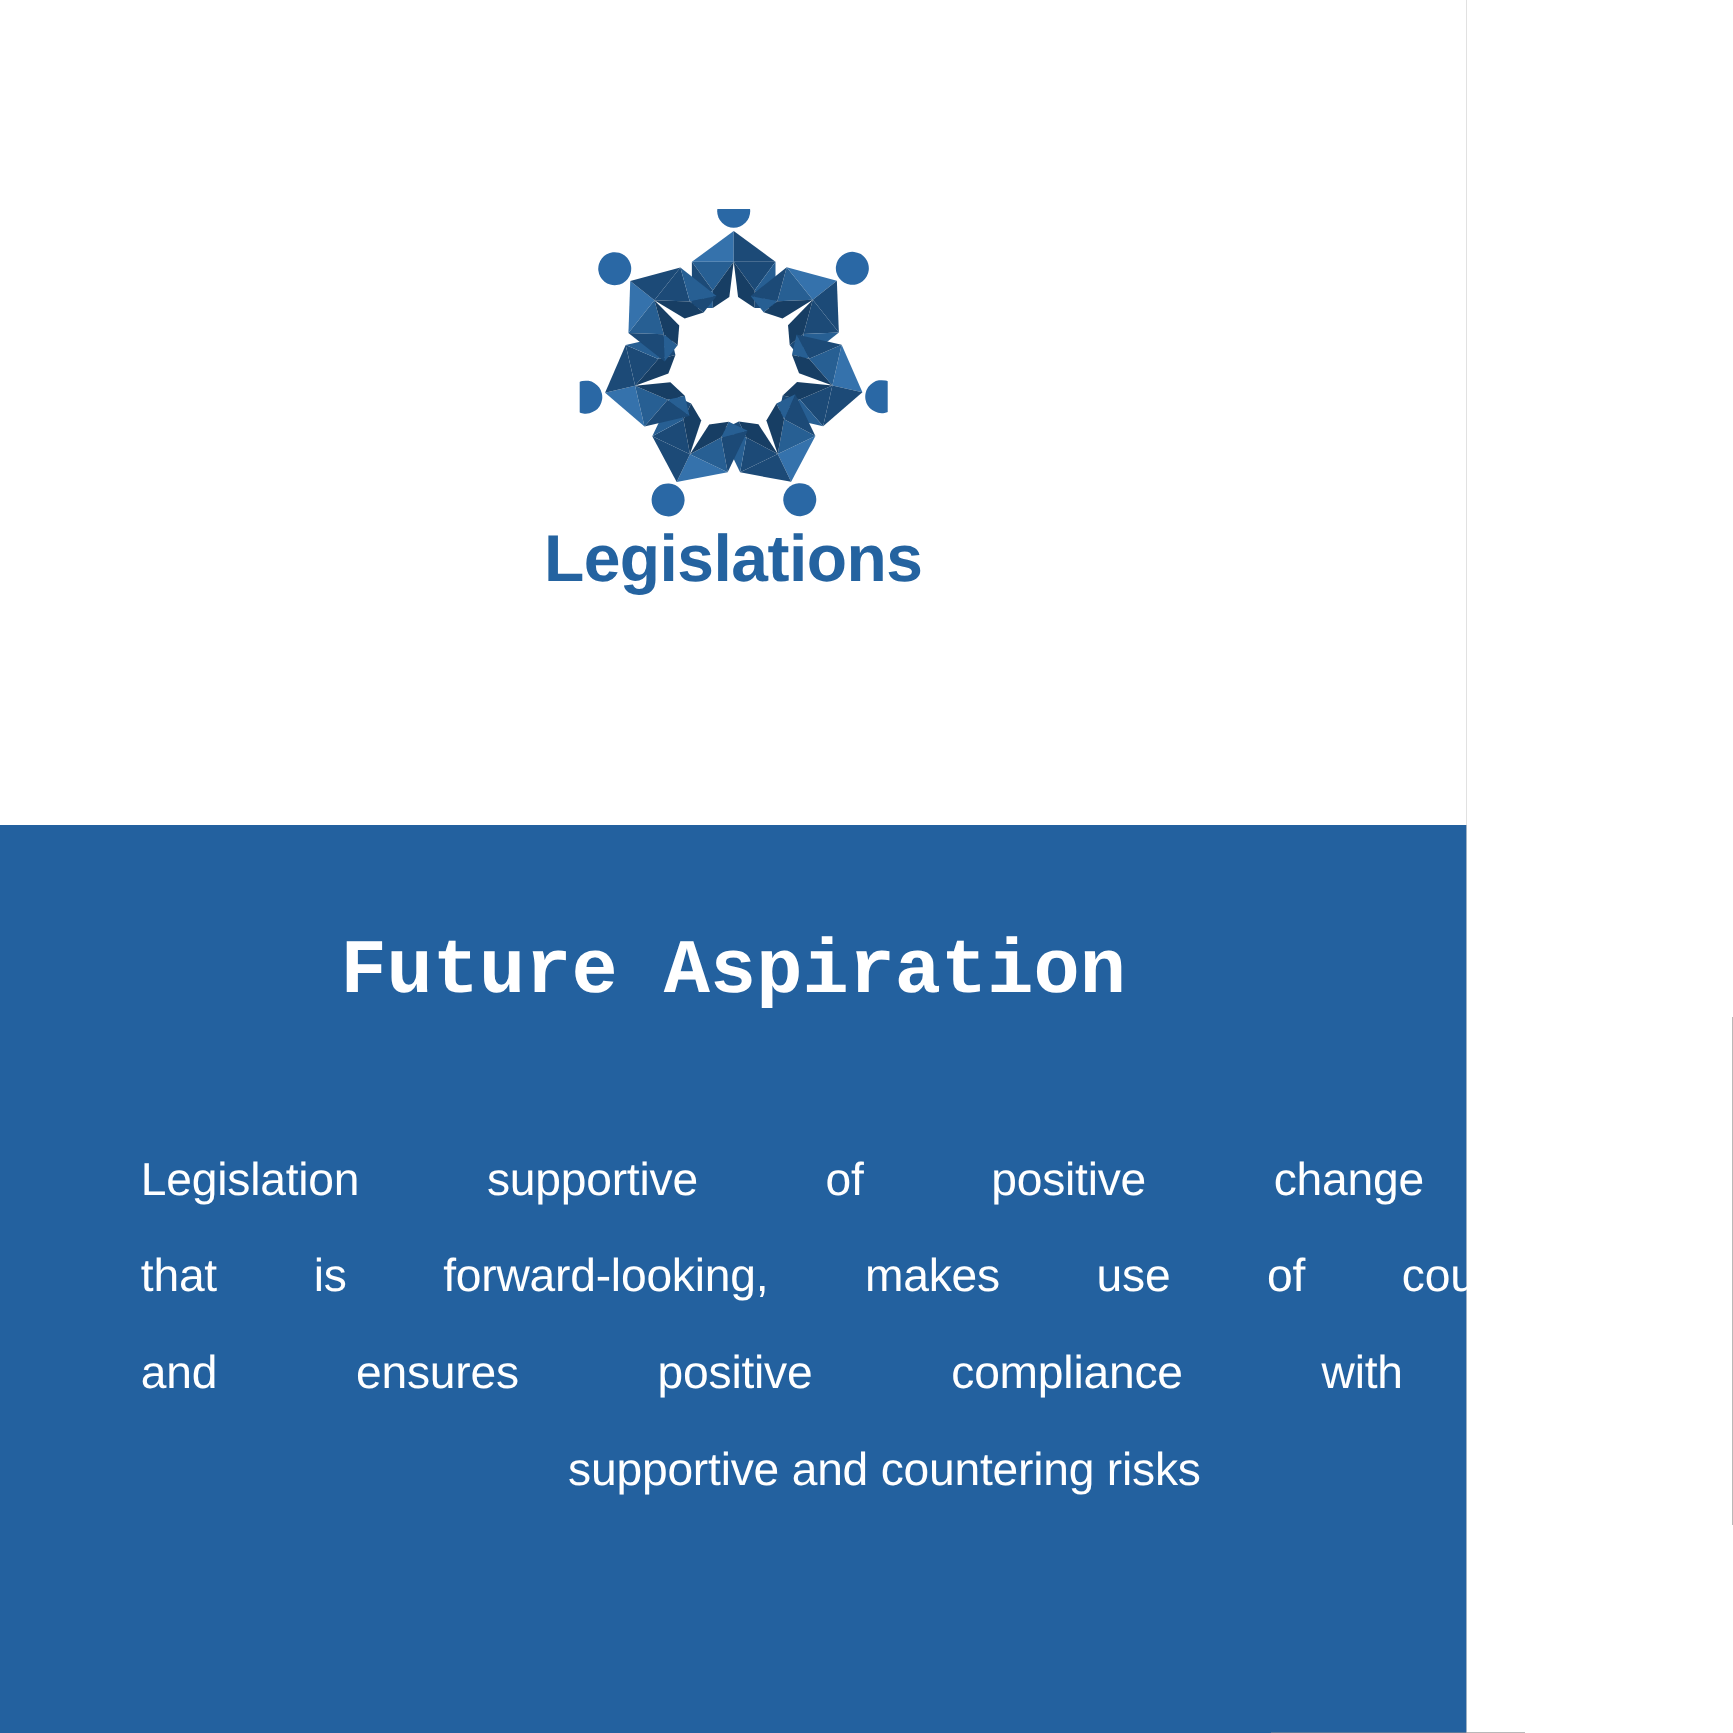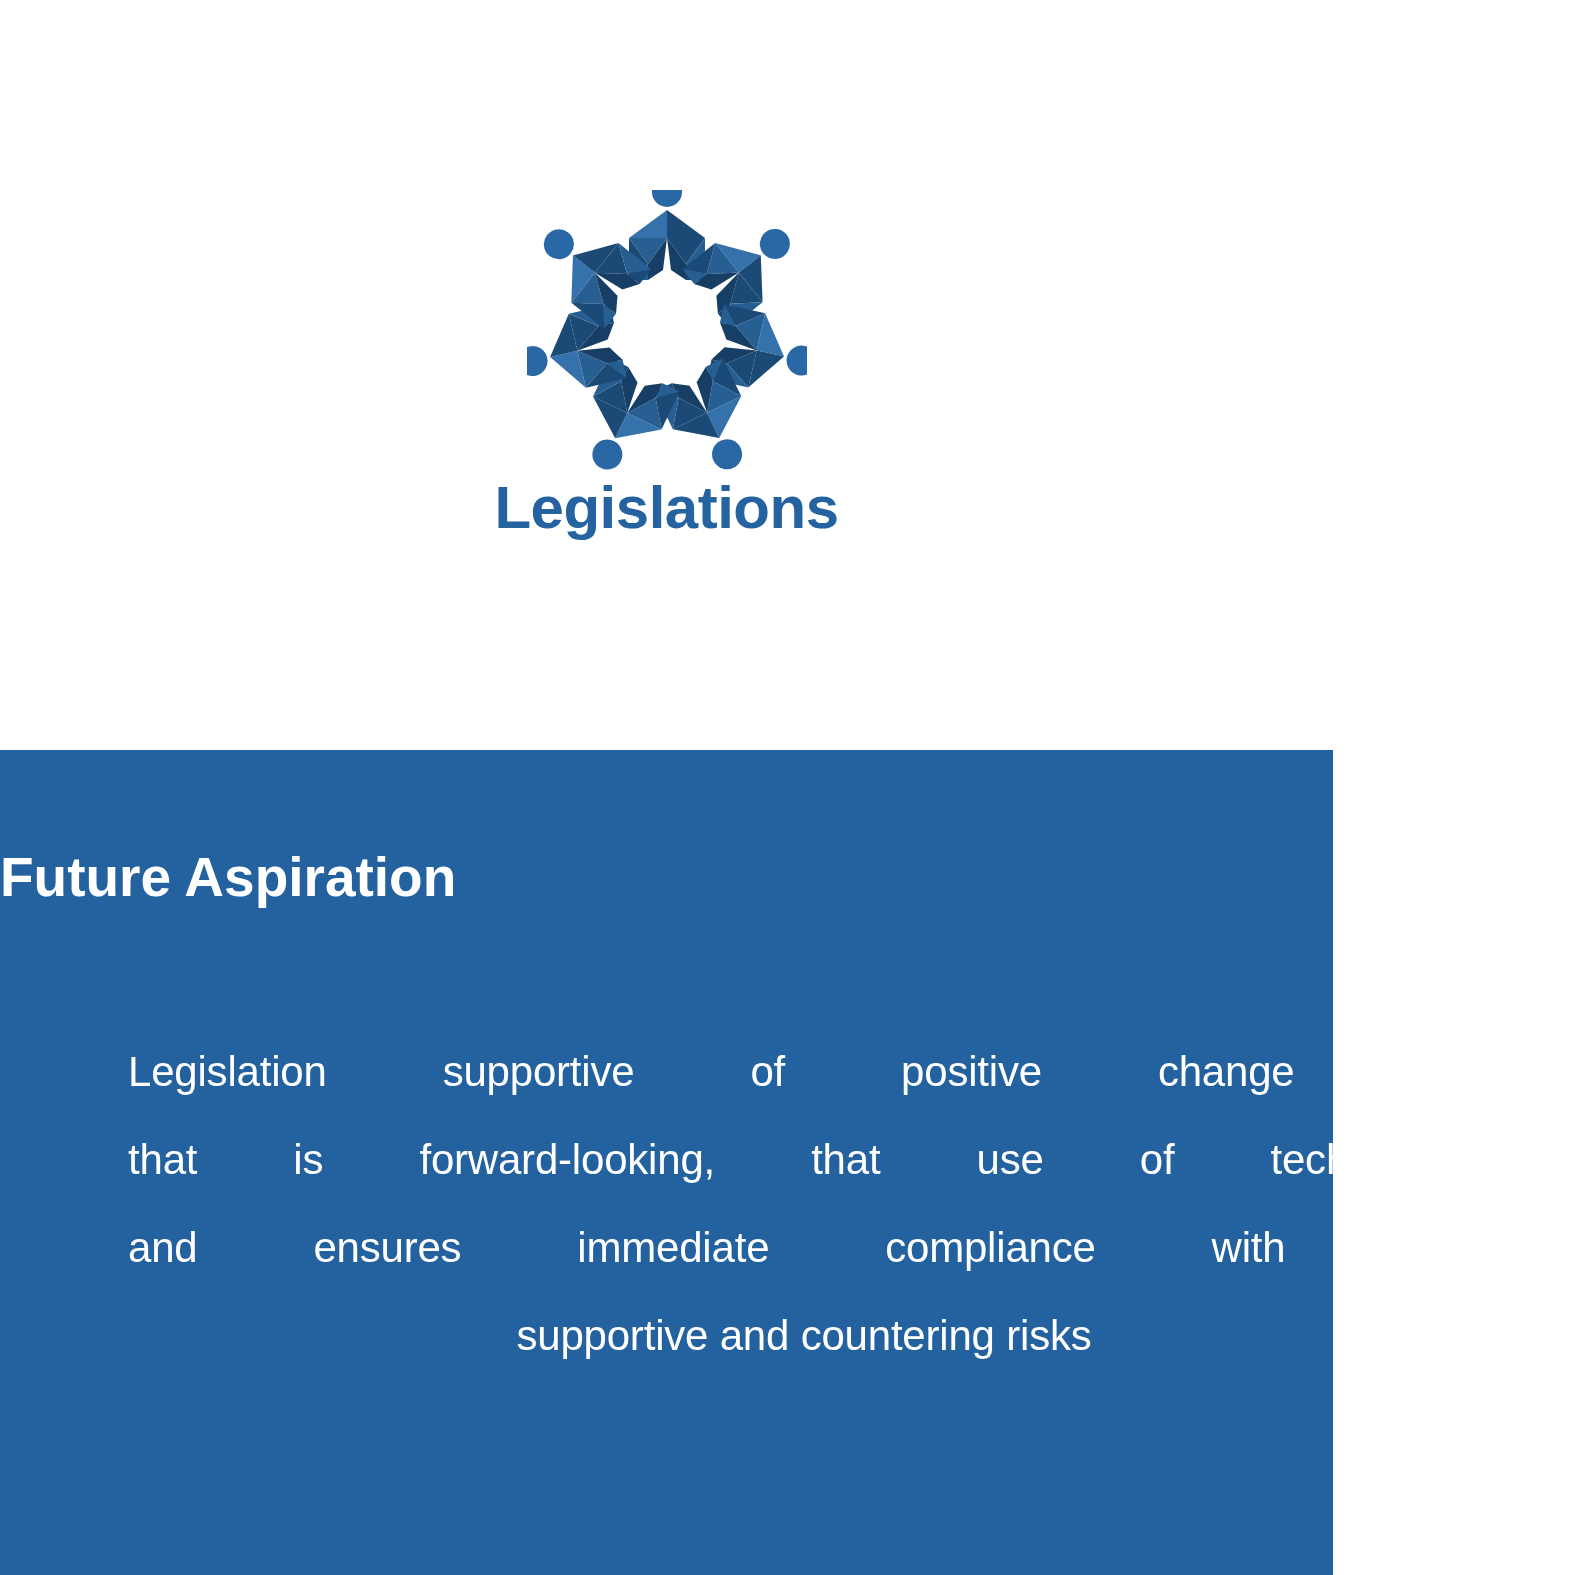--- a/index.html
+++ b/index.html
@@ -66,24 +66,25 @@
     height: 825px;
     background: #23619F;
     box-sizing: border-box;
   }
 
   .panel-heading {
     position: absolute;
     left: 0;
     right: 0;
     top: 100px;
+    text-align: center;
     color: #ffffff;
-    font-family: Liberation Sans, sans-serif;
+    font-family: Liberation Mono, monospace;
     font-weight: 700;
-    font-size: 55px;
+    font-size: 70px;
     line-height: 1;
     letter-spacing: 0px;
   }
 
   .panel-body {
     position: absolute;
     left: 128px;
     width: 1352px;
     top: 278px;
     color: #ffffff;
@@ -179,20 +180,20 @@
       <div class="logo-wordmark">Legislations</div>
     </div>
   </div>
 
   <div class="panel">
 
     <div class="panel-heading">Future Aspiration</div>
 
     <div class="panel-body">
       <span class="line">Legislation supportive of positive change and</span>
-      <span class="line-tight">that is forward-looking, that use of technology,</span>
-      <span class="line">and ensures immediate compliance with best</span>
+      <span class="line-tight">that is forward-looking, makes use of countering,</span>
+      <span class="line">and ensures positive compliance with best</span>
       <span class="line-last">supportive and countering risks</span>
     </div>
 
   </div>
 
 </div>
 
 </body></html>

